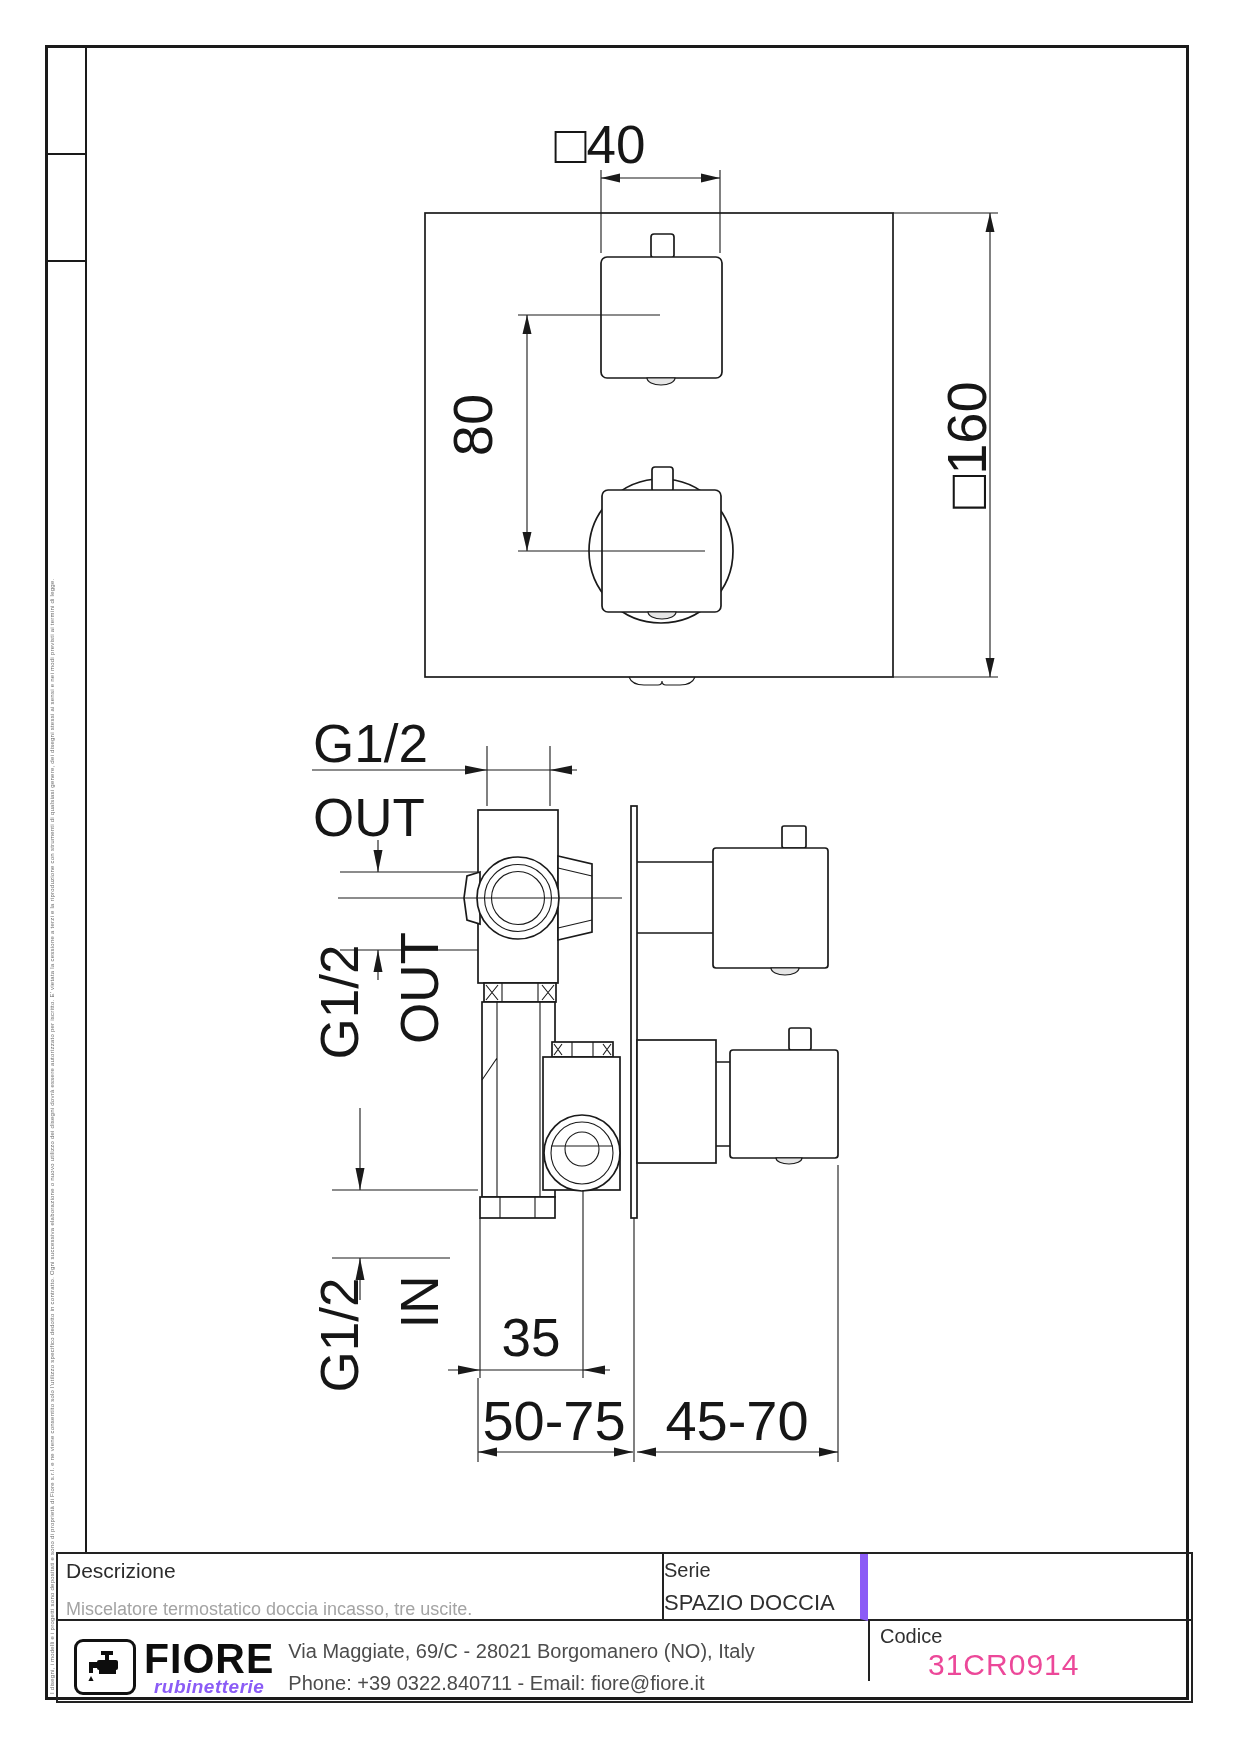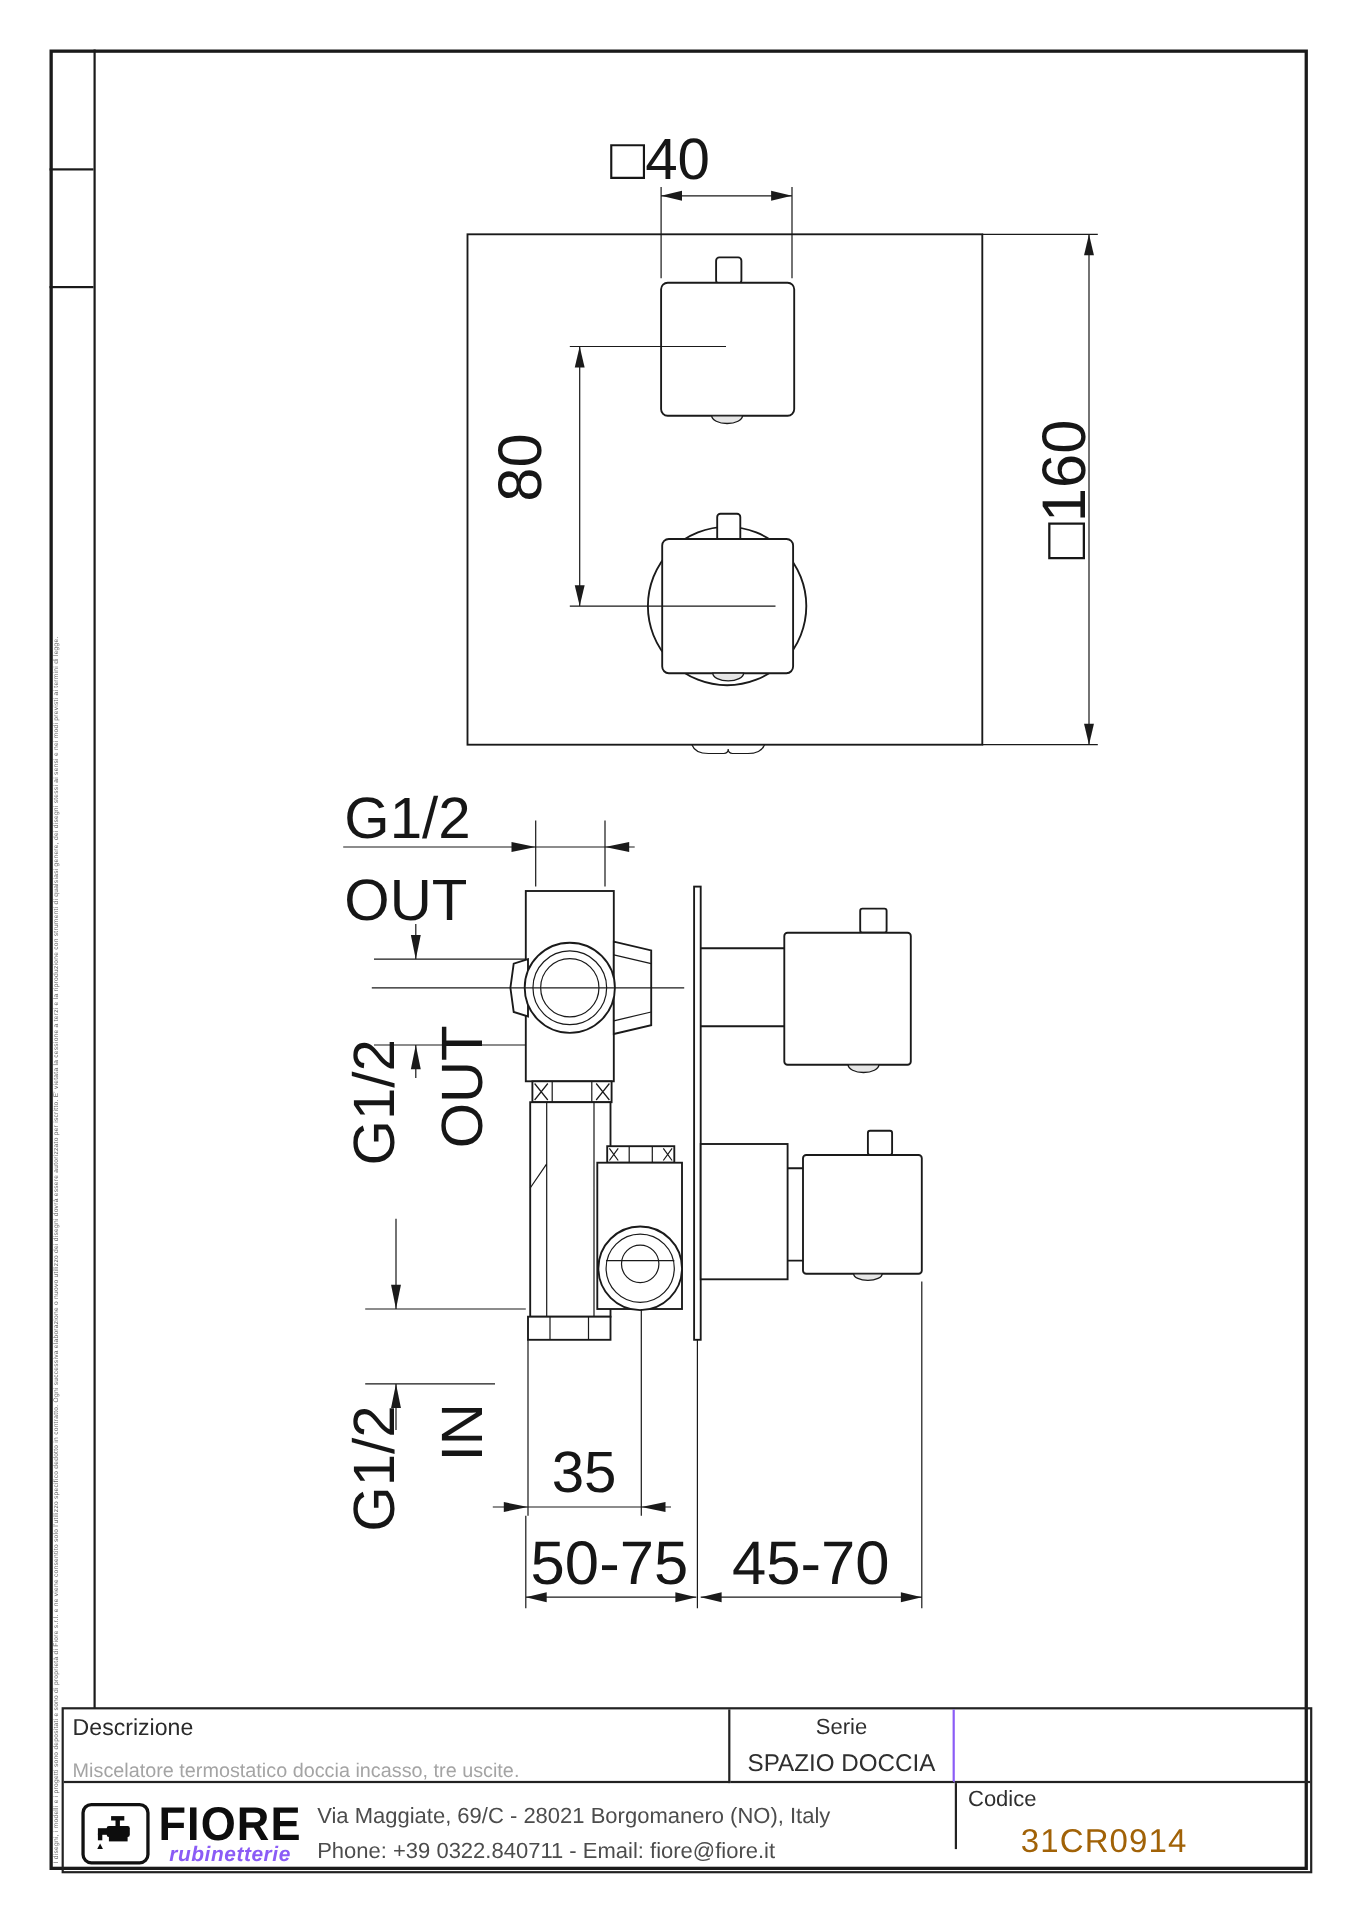--- a/index.html
+++ b/index.html
@@ -22,32 +22,32 @@
   svg text{font-family:"Liberation Sans", sans-serif;fill:#161616;}
   .t-dim{font-size:53px;}
   .t-dim-l{font-size:56px;}
 
   
   .titleblock{position:absolute;left:56px;top:1552px;width:1137px;height:151px;
         border:2px solid #222;box-sizing:border-box;}
   .tb-cell{position:absolute;box-sizing:border-box;}
   .cell-desc{left:0;top:0;width:606px;height:67px;border-right:2px solid #222;
         border-bottom:2px solid #222;padding:5px 8px;}
-  .cell-serie{left:606px;top:0;width:204px;height:67px;border-right:2px solid #8b5cf6;
-        border-bottom:2px solid #222;text-align:center;padding-top:5px;}
+  .cell-serie{left:606px;top:0;width:204px;height:67px;border-right:8px solid #8b5cf6;
+        border-bottom:2px solid #222;text-align:left;padding-top:5px;}
   .cell-empty{left:810px;top:0;width:323px;height:67px;border-bottom:2px solid #222;}
   .cell-logo{left:0;top:67px;width:810px;height:92px;display:flex;align-items:center;}
   .cell-codice{left:810px;top:67px;width:323px;height:60px;border-left:2px solid #222;
         padding:4px 10px;}
   .desc-label{font-size:21px;color:#2b2b2b;}
   .desc-value{font-size:18px;color:#a4a4a4;margin-top:16px;}
   .serie-label{font-size:20px;color:#2f2f2f;}
   .serie-value{font-size:22px;color:#2f2f2f;margin-top:8px;}
   .codice-label{font-size:20px;color:#2f2f2f;}
-  .codice-value{font-size:30px;color:#a16207;margin-top:10px;margin-left:48px;letter-spacing:1px;}
+  .codice-value{font-size:30px;color:#ec4899;margin-left:48px;letter-spacing:1px;}
   .logo-wrap{display:flex;align-items:center;margin-left:16px;}
   .logo-icon{width:56px;height:50px;border:3px solid #111;border-radius:9px;
         display:flex;align-items:center;justify-content:center;}
   .logo-textcol{margin-left:8px;line-height:1;}
   .logo-brand{font-size:41px;font-weight:bold;color:#0d0d0d;letter-spacing:1px;
         transform:scaleY(1.05);}
   .logo-sub{font-size:19px;font-weight:bold;color:#8b5cf6;margin-top:-2px;text-align:center;
         font-style:italic;letter-spacing:.5px;}
   .addr{margin-left:14px;font-size:20px;color:#4c4c4c;line-height:1.6;}
 </style>

